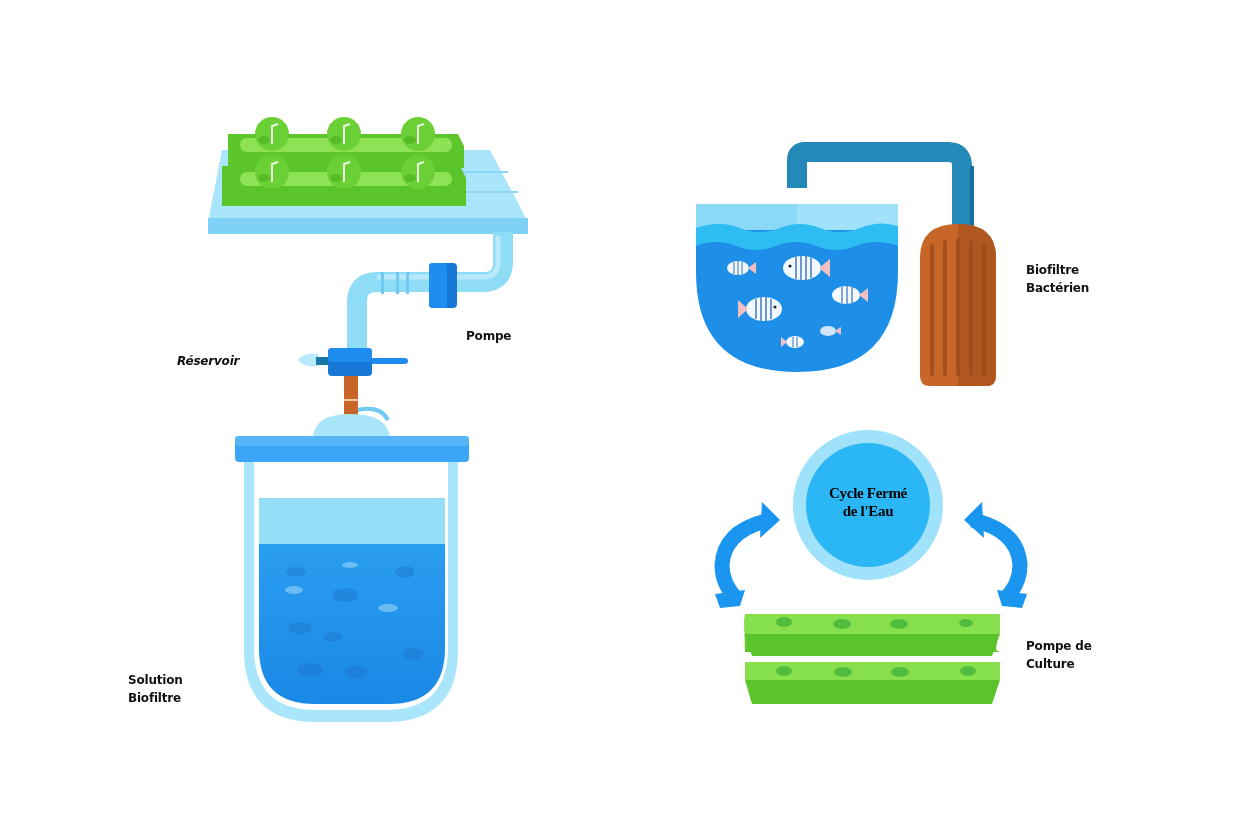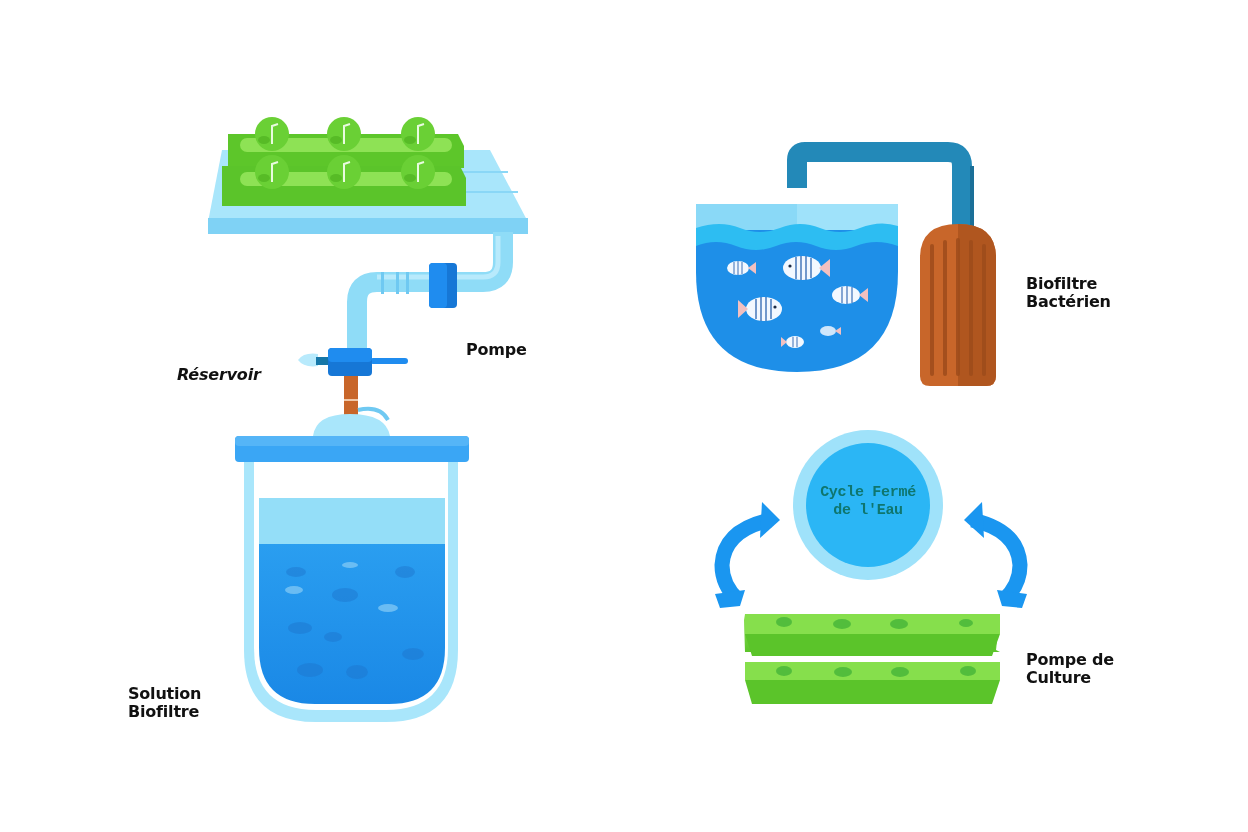--- a/index.html
+++ b/index.html
@@ -1,25 +1,25 @@
 <!DOCTYPE html>
 <html><head>
   <meta charset="utf-8">
   <style>
     html, body { margin: 0; padding: 0; background: #ffffff; }
     body { width: 1248px; height: 832px; position: relative; overflow: hidden; font-family: "DejaVu Sans", sans-serif; }
     .stage { position: absolute; left: 0; top: 0; width: 1248px; height: 832px; }
     .label {
       position: absolute; font-family: "DejaVu Sans", sans-serif; font-weight: bold;
-      color: #111111; font-size: 16px; line-height: 18px; letter-spacing: -0.2px; white-space: nowrap; margin-top: 14px;
+      color: #111111; font-size: 12px; line-height: 18px; letter-spacing: -0.2px; white-space: nowrap;
     }
     .cycle-text {
       position: absolute; left: 796px; top: 484px; width: 144px; text-align: center;
-      font-family: Liberation Mono, monospace; font-weight: bold; font-size: 15px; line-height: 18px;
-      color: #0f766e; letter-spacing: -0.3px;
+      font-family: Liberation Serif, serif; font-weight: bold; font-size: 15px; line-height: 18px;
+      color: #000000; letter-spacing: -0.3px;
     }
     svg { position: absolute; left: 0; top: 0; }
   </style>
 </head>
 <body>
 
 <div class="stage">
 
   <svg width="1248" height="832" viewBox="0 0 1248 832">
     <defs>

